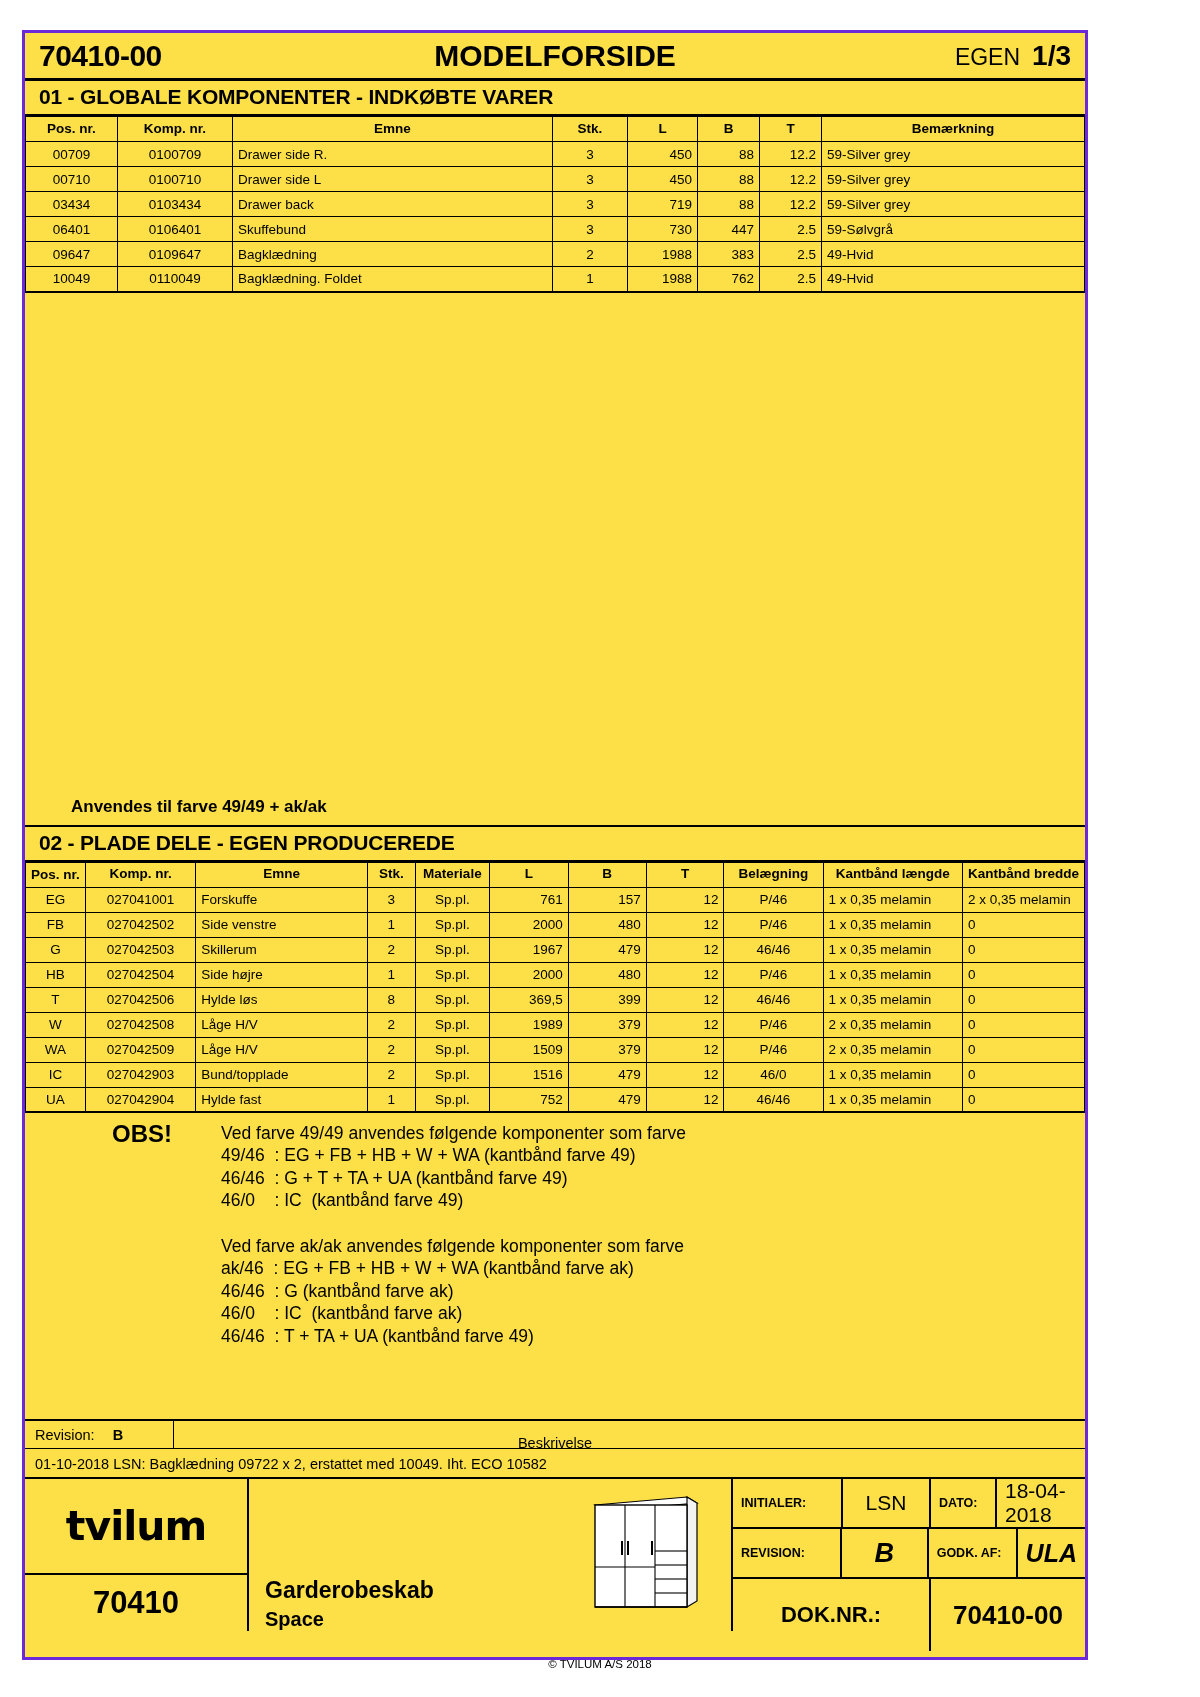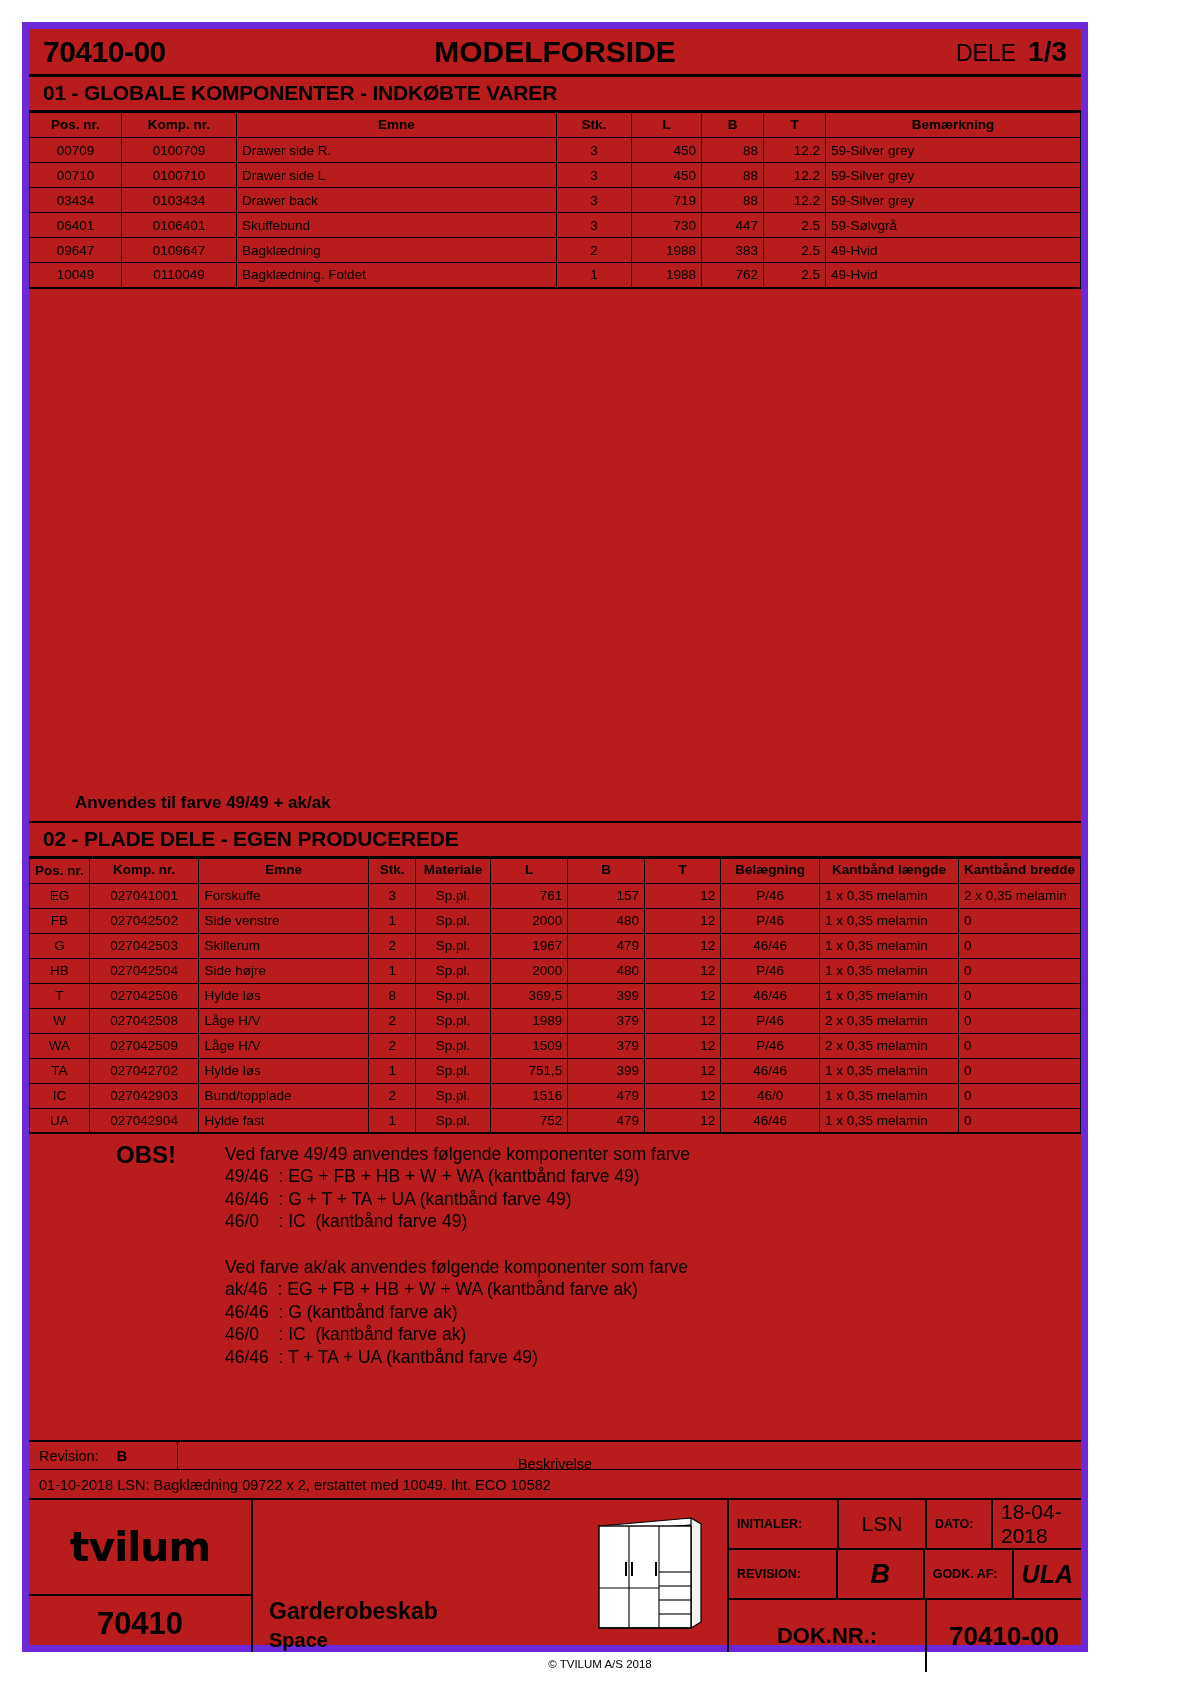--- a/index.html
+++ b/index.html
@@ -6,24 +6,24 @@
   html, body { margin: 0; padding: 0; background: #ffffff; }
   body {
     width: 1200px; height: 1697px;
     font-family: "Liberation Sans", sans-serif;
     color: #000;
     -webkit-font-smoothing: none;
   }
 
   #sheet {
     position: absolute;
-    left: 22px; top: 22px;
+    left: 22px; top: 30px;
     width: 1066px; height: 1630px;
-    border: 7px solid #6d28d9;
-    background: #b91c1c;
+    border: 3px solid #6d28d9;
+    background: #fde047;
   }
 
   
   .top-head {
     height: 48px;
     border-bottom: 3px solid #000;
     display: flex; align-items: center;
     padding: 0 14px;
     position: relative;
   }
@@ -235,21 +235,21 @@
 </style>
 </head>
 <body>
 
 <div id="sheet">
 
   <div class="top-head">
     <div class="doc-no">70410-00</div>
     <div class="doc-title">MODELFORSIDE</div>
     <div class="side-wrap">
-      <span class="side-label">DELE</span>
+      <span class="side-label">EGEN</span>
       <span class="side-val">1/3</span>
     </div>
   </div>
 
   <div class="sect-bar">01 - GLOBALE KOMPONENTER - INDKØBTE VARER</div>
 
   <table class="grid t1">
     <colgroup>
       <col class="c1">
         <col class="c2">
@@ -457,33 +457,20 @@
           <td class="c">2</td>
           <td class="c">Sp.pl.</td>
           <td class="r">1509</td>
           <td class="r">379</td>
           <td class="r">12</td>
           <td class="c">P/46</td>
           <td class="l">2 x 0,35 melamin</td>
           <td class="l">0</td>
         </tr>
         <tr>
-          <td class="c">TA</td>
-          <td class="c">027042702</td>
-          <td class="l">Hylde løs</td>
-          <td class="c">1</td>
-          <td class="c">Sp.pl.</td>
-          <td class="r">751,5</td>
-          <td class="r">399</td>
-          <td class="r">12</td>
-          <td class="c">46/46</td>
-          <td class="l">1 x 0,35 melamin</td>
-          <td class="l">0</td>
-        </tr>
-        <tr>
           <td class="c">IC</td>
           <td class="c">027042903</td>
           <td class="l">Bund/topplade</td>
           <td class="c">2</td>
           <td class="c">Sp.pl.</td>
           <td class="r">1516</td>
           <td class="r">479</td>
           <td class="r">12</td>
           <td class="c">46/0</td>
           <td class="l">1 x 0,35 melamin</td>

